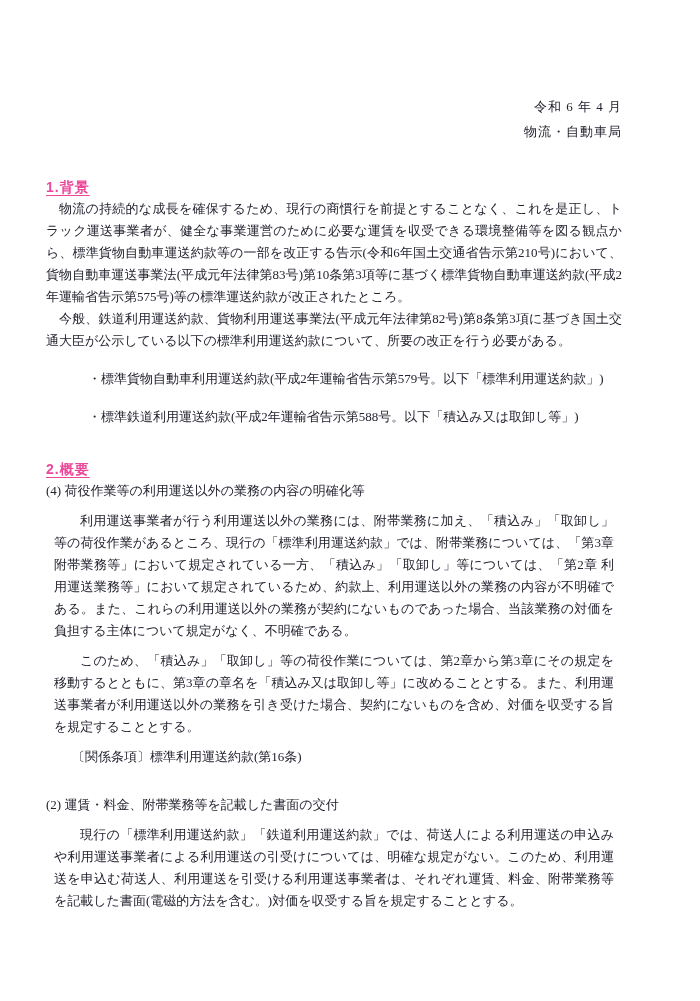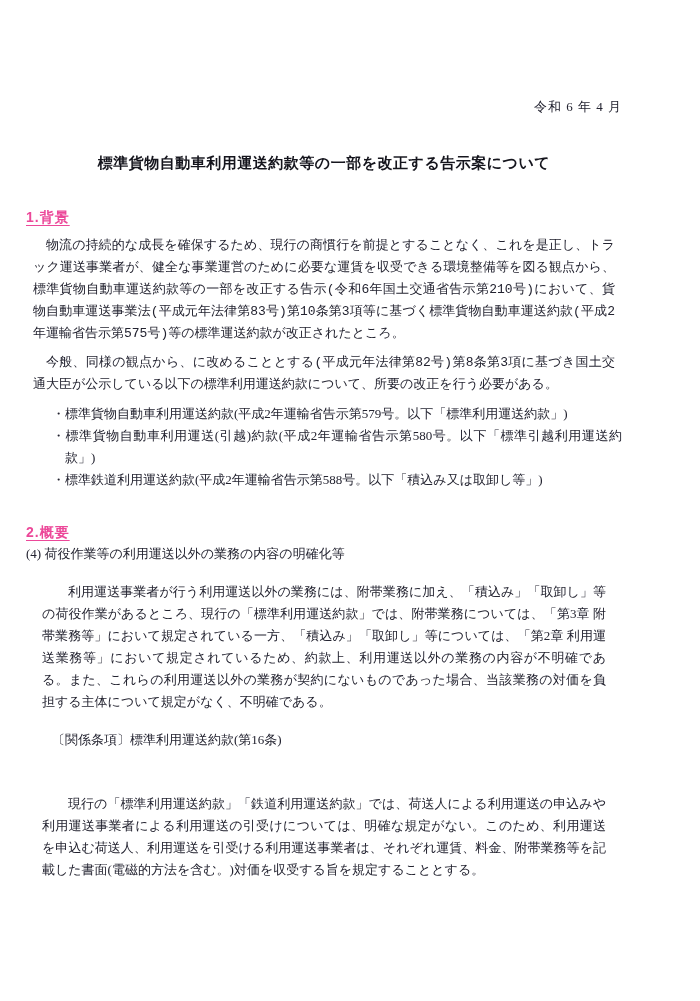--- a/index.html
+++ b/index.html
@@ -7,21 +7,21 @@
     padding: 0;
     background: #ffffff;
   }
   .page {
     position: relative;
     width: 700px;
     height: 1001px;
     margin: 0 auto;
     background: #ffffff;
     box-sizing: border-box;
-    padding: 94px 78px 30px 26px;
+    padding: 94px 78px 30px 46px;
     color: #232330;
     font-family: "Liberation Serif", "DejaVu Serif", serif;
     font-size: 13px;
     line-height: 22px;
     overflow: hidden;
   }
   .doc-header {
     text-align: right;
     line-height: 25px;
     font-size: 13px;
@@ -42,75 +42,75 @@
     margin-bottom: 0;
     font-family: "Liberation Sans", "DejaVu Sans", sans-serif;
     font-weight: bold;
     font-size: 14px;
     color: #ec4899;
     text-decoration: underline;
     text-underline-offset: 3px;
     letter-spacing: 1px;
   }
   .para {
-    margin: 7px;
+    margin: 0;
     text-indent: 1em;
     text-align: justify;
-    font-family: Liberation Mono, monospace;
   }
   .para-sub {
-    margin: 16px;
+    margin: 8px;
     text-indent: 2em;
     text-align: justify;
   }
   .sub-heading {
     margin: 0;
     text-indent: 0;
   }
   .bullet-item {
-    margin: 0;
+    margin: 16px;
     padding-left: 3em;
     text-indent: -1em;
     text-align: justify;
   }
   .related-line {
     margin: 0;
     padding-left: 2em;
     font-family: Liberation Serif, serif;
   }
   .gap-block { height: 26px; }
 </style>
 </head>
 <body>
 
 <div class="page">
 
   <div class="doc-header">
     <div>令和 6 年 4 月</div>
+    <div>物流・自動車局</div>
   </div>
 
-  <div class="doc-title">標準貨物自動車利用運送約款等の一部を改正する告示案について</div>
 
   <h2 class="section-heading">1.背景</h2>
   <p class="para">物流の持続的な成長を確保するため、現行の商慣行を前提とすることなく、これを是正し、トラック運送事業者が、健全な事業運営のために必要な運賃を収受できる環境整備等を図る観点から、標準貨物自動車運送約款等の一部を改正する告示(令和6年国土交通省告示第210号)において、貨物自動車運送事業法(平成元年法律第83号)第10条第3項等に基づく標準貨物自動車運送約款(平成2年運輸省告示第575号)等の標準運送約款が改正されたところ。</p>
-  <p class="para">今般、同様の観点から、に改めることとする(平成元年法律第82号)第8条第3項に基づき国土交通大臣が公示している以下の標準利用運送約款について、所要の改正を行う必要がある。</p>
+  <p class="para">今般、鉄道利用運送約款、貨物利用運送事業法(平成元年法律第82号)第8条第3項に基づき国土交通大臣が公示している以下の標準利用運送約款について、所要の改正を行う必要がある。</p>
 
   <div>
     <div class="bullet-item">・標準貨物自動車利用運送約款(平成2年運輸省告示第579号。以下「標準利用運送約款」)</div>
-    <div class="bullet-item">・標準貨物自動車利用運送(引越)約款(平成2年運輸省告示第580号。以下「標準引越利用運送約款」)</div>
     <div class="bullet-item">・標準鉄道利用運送約款(平成2年運輸省告示第588号。以下「積込み又は取卸し等」)</div>
   </div>
 
   <h2 class="section-heading" style="margin-top:30px;">2.概要</h2>
 
   <div>
     <p class="sub-heading">(4) 荷役作業等の利用運送以外の業務の内容の明確化等</p>
     <p class="para-sub">利用運送事業者が行う利用運送以外の業務には、附帯業務に加え、「積込み」「取卸し」等の荷役作業があるところ、現行の「標準利用運送約款」では、附帯業務については、「第3章 附帯業務等」において規定されている一方、「積込み」「取卸し」等については、「第2章 利用運送業務等」において規定されているため、約款上、利用運送以外の業務の内容が不明確である。また、これらの利用運送以外の業務が契約にないものであった場合、当該業務の対価を負担する主体について規定がなく、不明確である。</p>
+    <p class="para-sub">このため、「積込み」「取卸し」等の荷役作業については、第2章から第3章にその規定を移動するとともに、第3章の章名を「積込み又は取卸し等」に改めることとする。また、利用運送事業者が利用運送以外の業務を引き受けた場合、契約にないものを含め、対価を収受する旨を規定することとする。</p>
     <p class="related-line">〔関係条項〕標準利用運送約款(第16条)</p>
   </div>
 
   <div class="gap-block"></div>
 
   <div>
+    <p class="sub-heading">(2) 運賃・料金、附帯業務等を記載した書面の交付</p>
     <p class="para-sub">現行の「標準利用運送約款」「鉄道利用運送約款」では、荷送人による利用運送の申込みや利用運送事業者による利用運送の引受けについては、明確な規定がない。このため、利用運送を申込む荷送人、利用運送を引受ける利用運送事業者は、それぞれ運賃、料金、附帯業務等を記載した書面(電磁的方法を含む。)対価を収受する旨を規定することとする。</p>
   </div>
 
 </div>
 
 </body></html>

